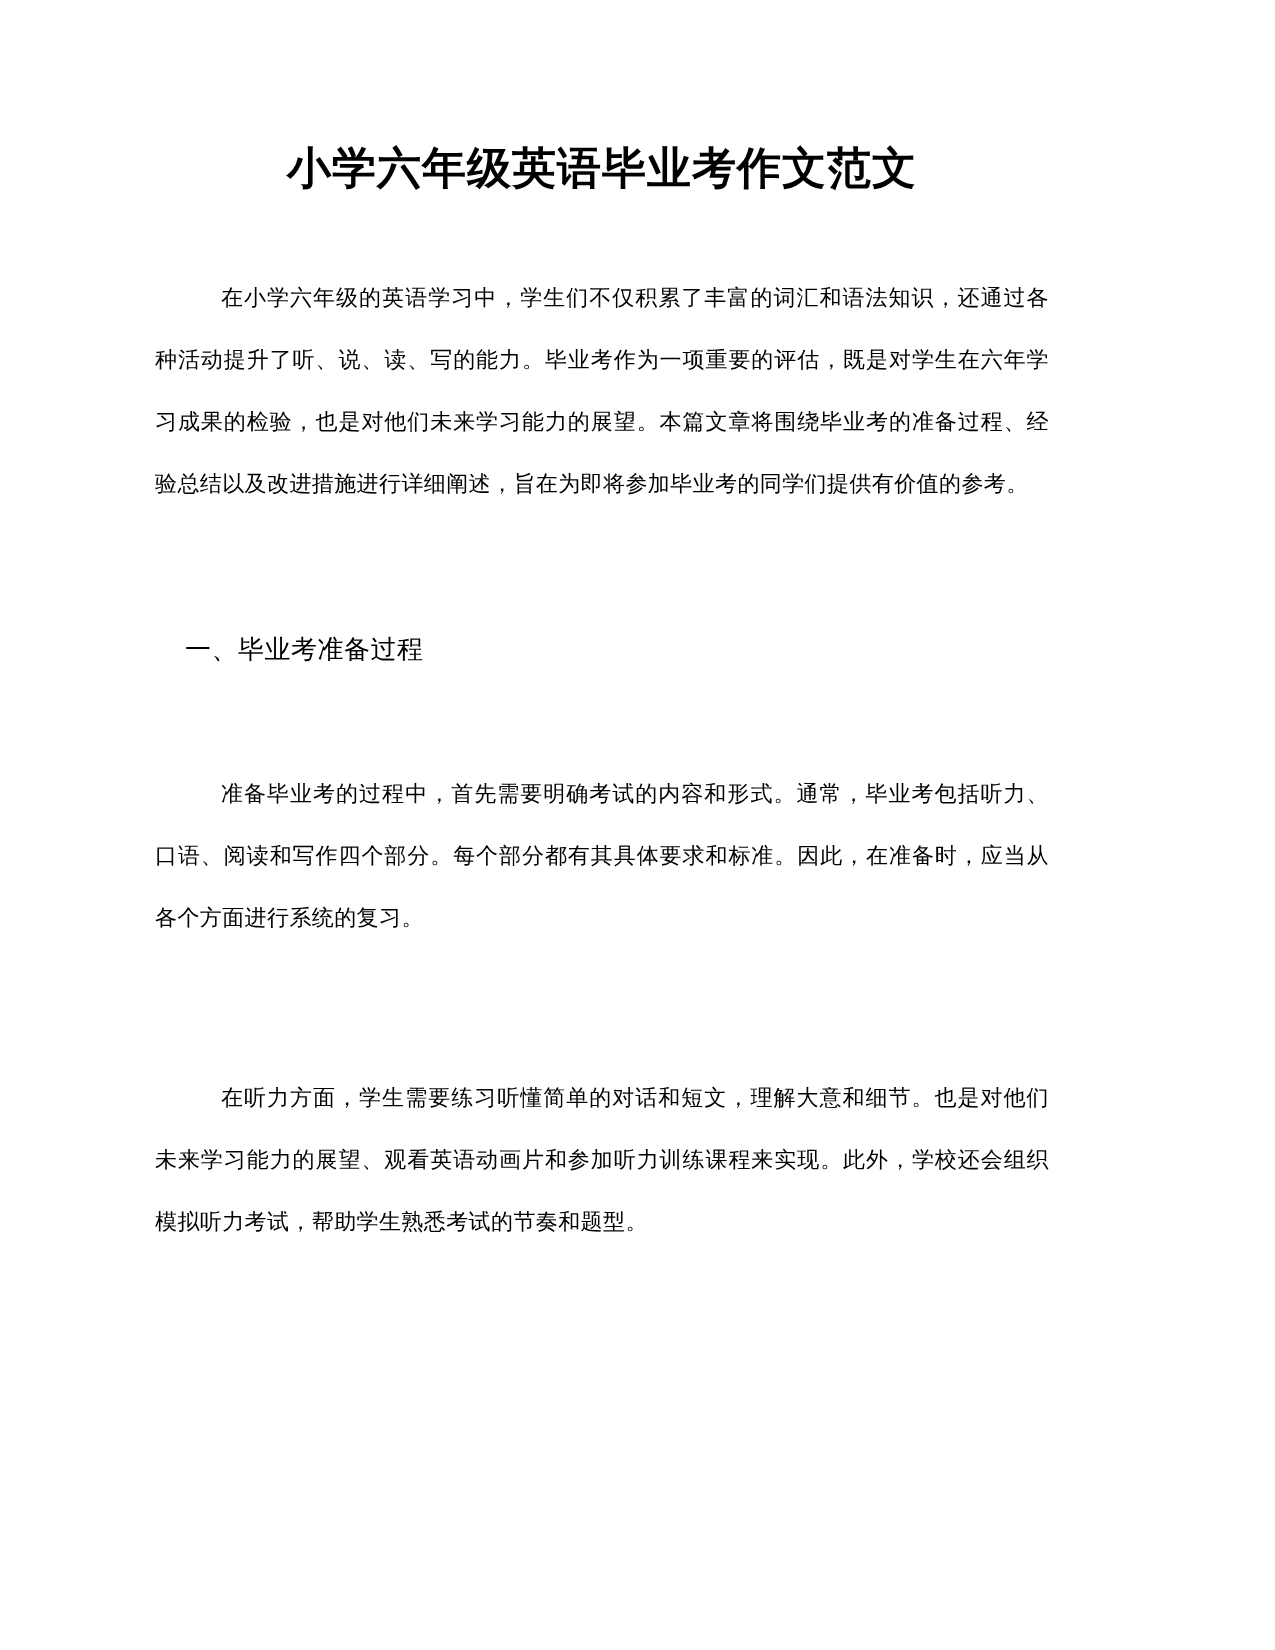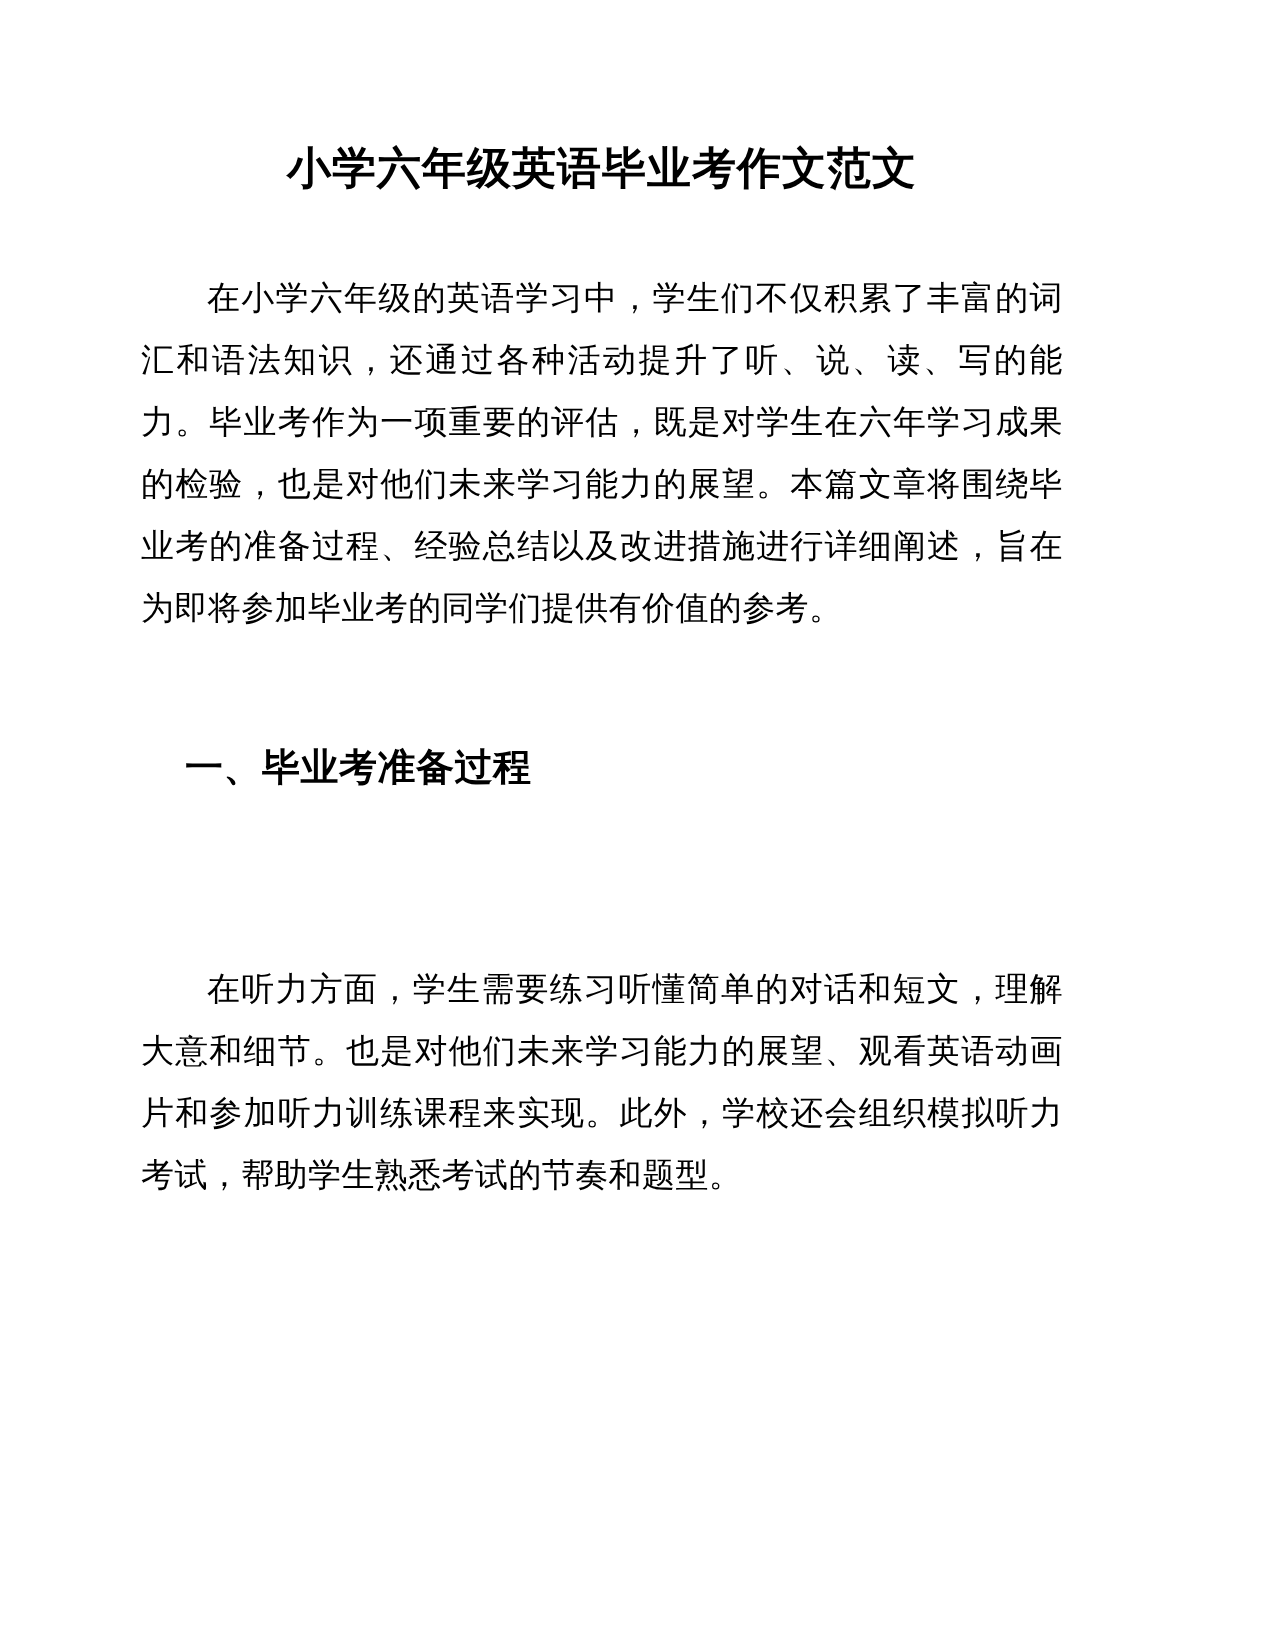--- a/index.html
+++ b/index.html
@@ -33,35 +33,35 @@
     font-family: "Liberation Sans", "DejaVu Sans", sans-serif;
     font-weight: bold;
     font-size: 44px;
     line-height: 1.25;
     text-align: center;
     letter-spacing: 1px;
     margin: 0;
     padding-top: 140px;
   }
   .para {
-    font-size: 33px;
+    font-size: 22px;
     line-height: 62px;
     text-align: justify;
     text-justify: inter-ideograph;
     text-indent: 66px;
-    margin: 4px;
+    margin: 18px;
     letter-spacing: 0.4px;
   }
   .para-first {
     margin-top: 72px;
   }
   .section-heading {
     font-family: "Liberation Sans", "DejaVu Sans", sans-serif;
-    font-weight: bold;
-    font-size: 38px;
+    font-weight: normal;
+    font-size: 26px;
     line-height: 1.4;
     margin: 0;
     padding-left: 48px;
     letter-spacing: 0.5px;
   }
   .gap-before-heading { height: 98px; }
   .gap-after-heading  { height: 78px; }
   .gap-between-paras  { height: 82px; }
 </style>
 </head>
@@ -73,19 +73,20 @@
     <h1 class="doc-title">小学六年级英语毕业考作文范文</h1>
 
     <p class="para para-first">在小学六年级的英语学习中，学生们不仅积累了丰富的词汇和语法知识，还通过各种活动提升了听、说、读、写的能力。毕业考作为一项重要的评估，既是对学生在六年学习成果的检验，也是对他们未来学习能力的展望。本篇文章将围绕毕业考的准备过程、经验总结以及改进措施进行详细阐述，旨在为即将参加毕业考的同学们提供有价值的参考。</p>
 
     <div class="gap-before-heading"></div>
 
     <h2 class="section-heading">一、毕业考准备过程</h2>
 
     <div class="gap-after-heading"></div>
 
+    <p class="para">准备毕业考的过程中，首先需要明确考试的内容和形式。通常，毕业考包括听力、口语、阅读和写作四个部分。每个部分都有其具体要求和标准。因此，在准备时，应当从各个方面进行系统的复习。</p>
 
     <div class="gap-between-paras"></div>
 
     <p class="para">在听力方面，学生需要练习听懂简单的对话和短文，理解大意和细节。也是对他们未来学习能力的展望、观看英语动画片和参加听力训练课程来实现。此外，学校还会组织模拟听力考试，帮助学生熟悉考试的节奏和题型。</p>
 
   </div>
 </div>
 
 </body></html>

